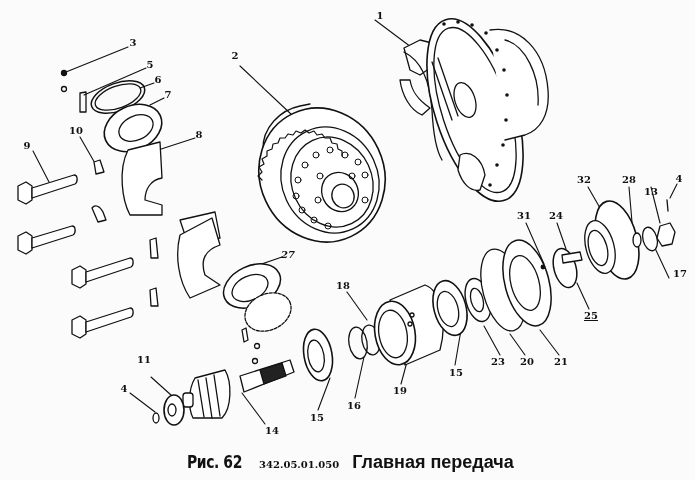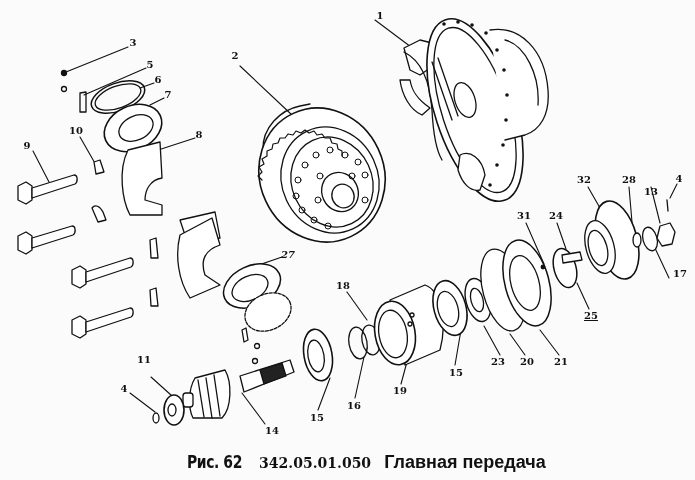--- a/index.html
+++ b/index.html
@@ -5,21 +5,21 @@
   html, body { margin:0; padding:0; background:#fbfbfb; }
   body { width:695px; height:480px; position:relative; overflow:hidden;
          font-family:"DejaVu Serif", serif; }
   #canvas { position:absolute; left:0; top:0; width:695px; height:480px; }
   .lbl { position:absolute; font-family:"DejaVu Serif", serif; font-weight:bold;
          font-size:10px; color:#111; line-height:1; transform:translate(-50%,-50%); }
   .caption { position:absolute; left:187px; top:452px; white-space:nowrap; color:#111; }
   .cap-fig { font-family:"DejaVu Sans", sans-serif; font-weight:bold; font-size:17px;
              letter-spacing:-0.5px; transform:scaleX(0.82); transform-origin:left center;
              display:inline-block; }
-  .cap-code { font-family:"DejaVu Serif", serif; font-weight:bold; font-size:14px; margin-left:0px;margin-top:40px; }
+  .cap-code { font-family:"DejaVu Serif", serif; font-weight:bold; font-size:10px; margin-left:0px;margin-top:40px; }
   .cap-title { font-family:Liberation Sans, sans-serif; font-weight:bold; font-size:18px; margin-left:8px;text-align:center; }
 </style>
 </head>
 <body>
 
 <svg id="canvas" viewBox="0 0 695 480" xmlns="http://www.w3.org/2000/svg" fill="none" stroke="#111" stroke-width="1.3" stroke-linejoin="round" stroke-linecap="round">
 
   <g stroke-width="1.1">
     <line x1="375" y1="20" x2="415" y2="50"></line>
     <line x1="240" y1="66" x2="292" y2="115"></line>

